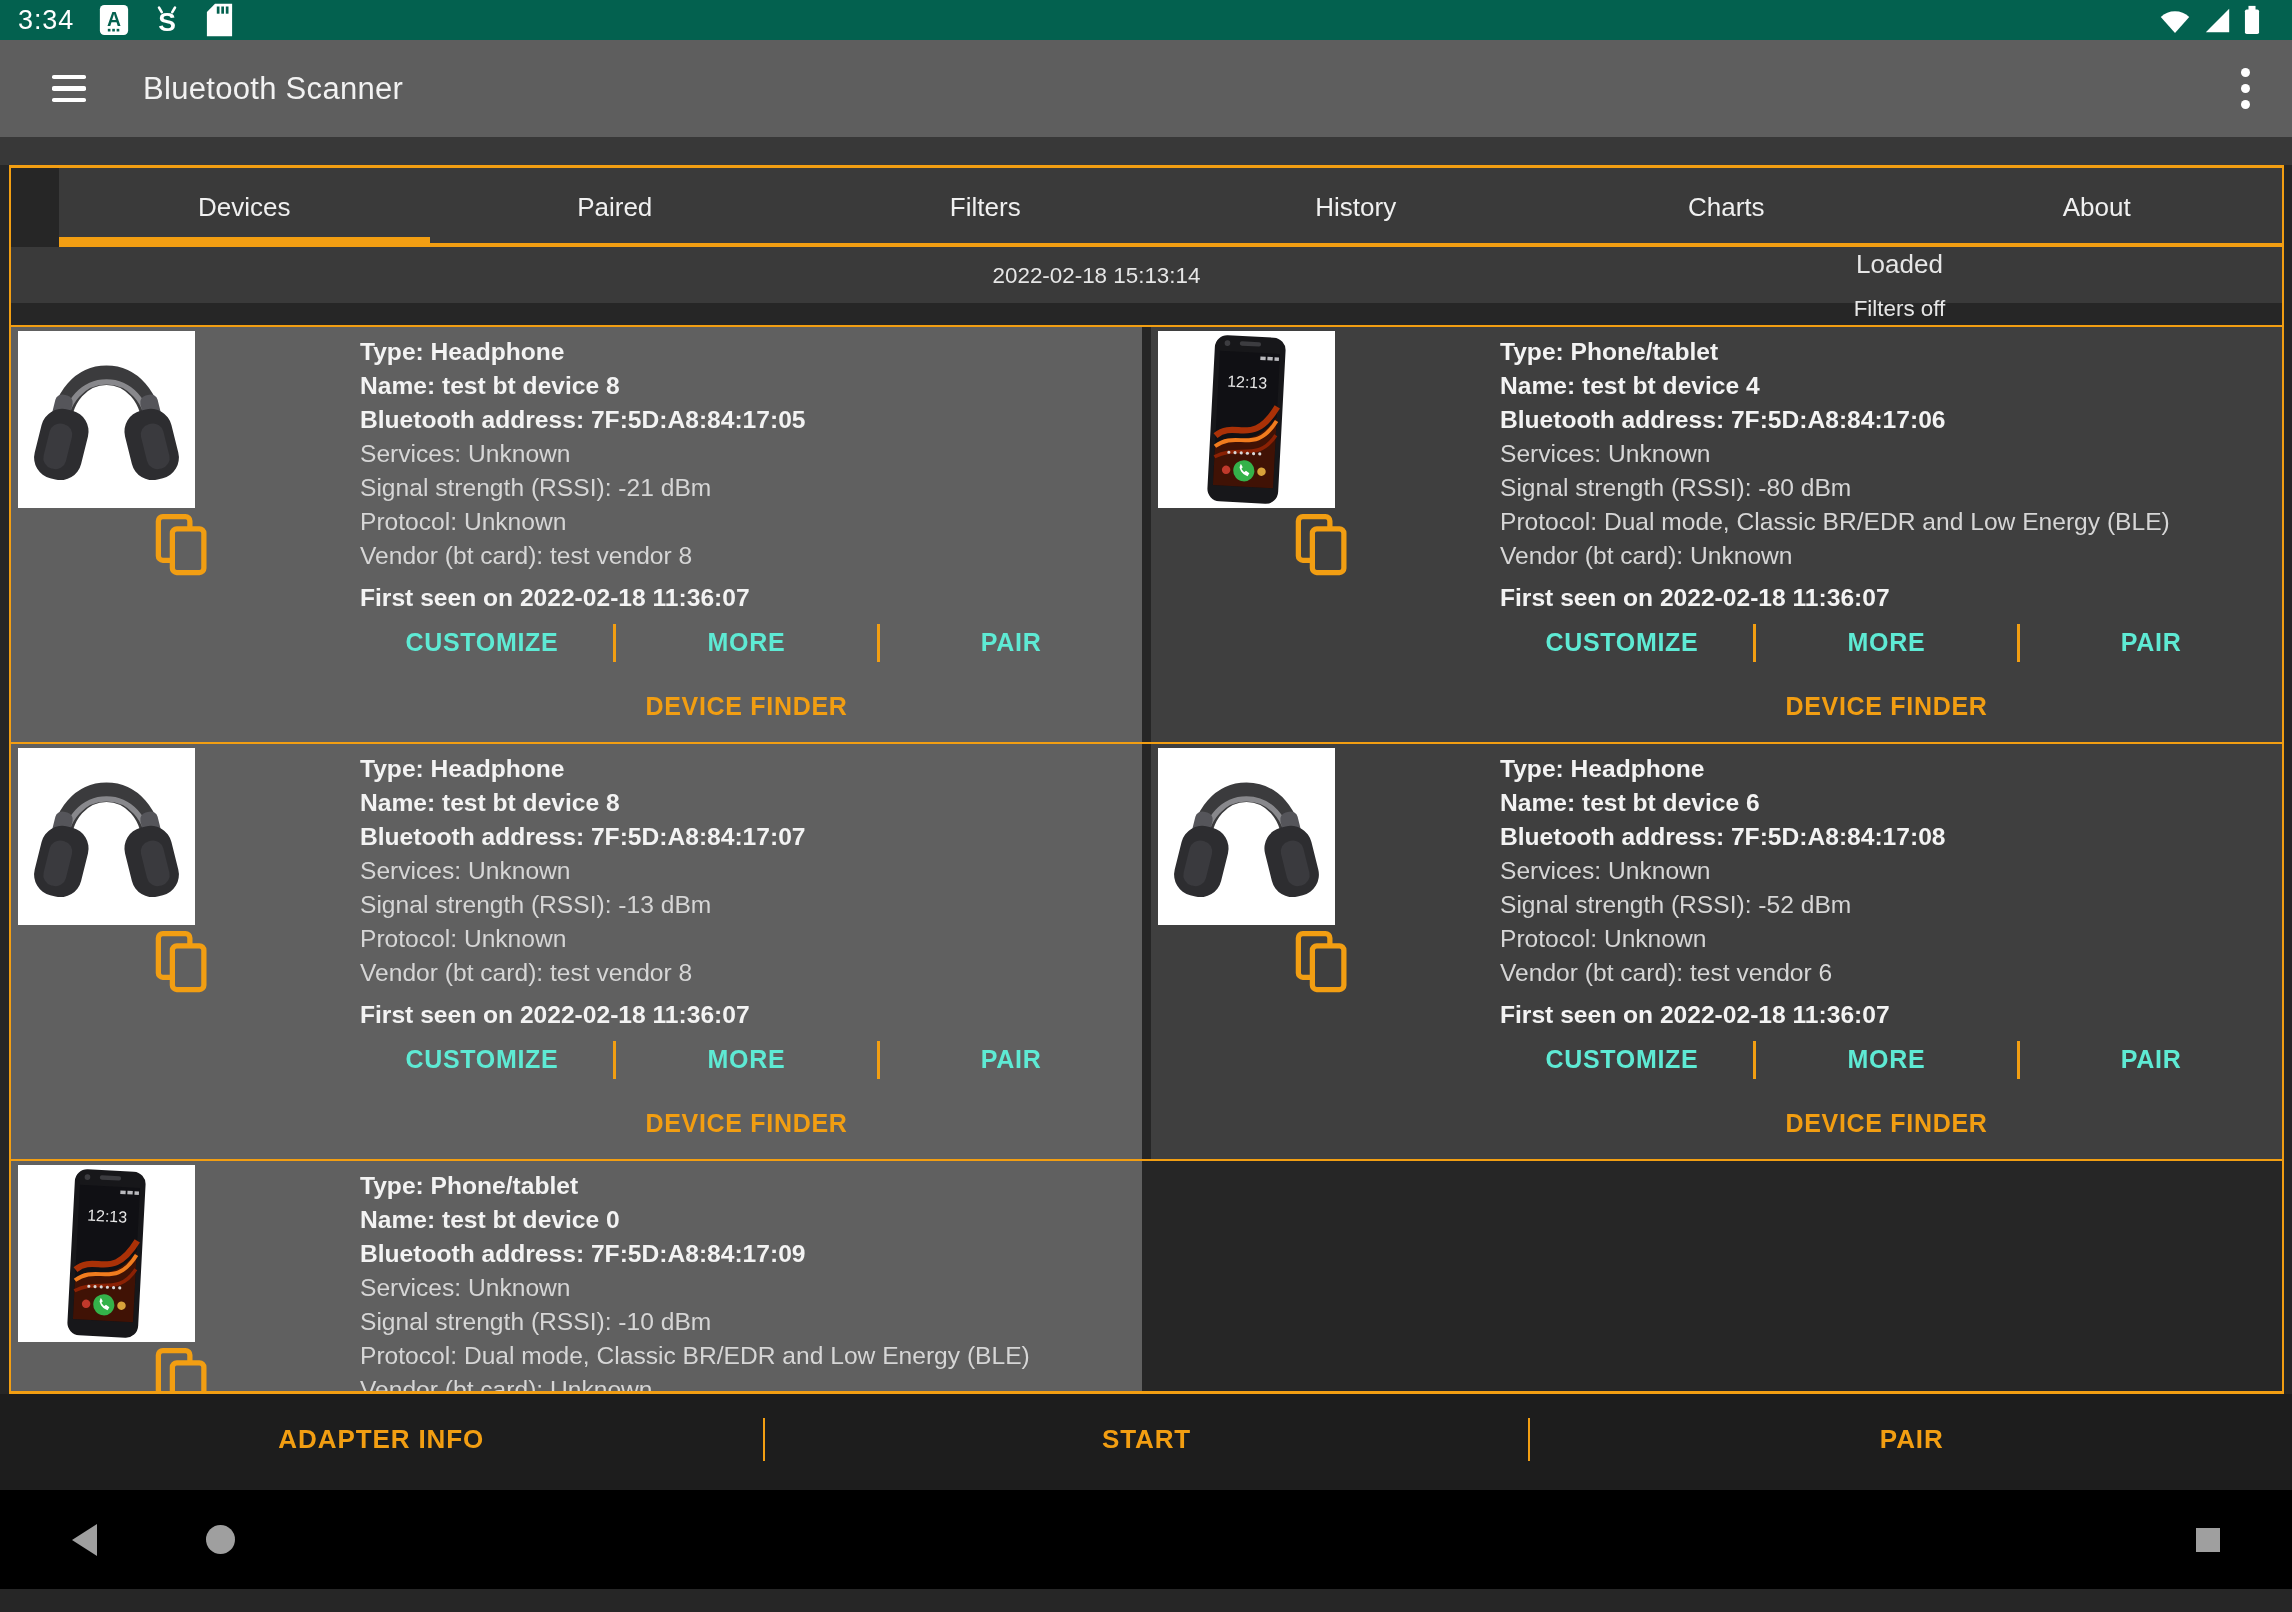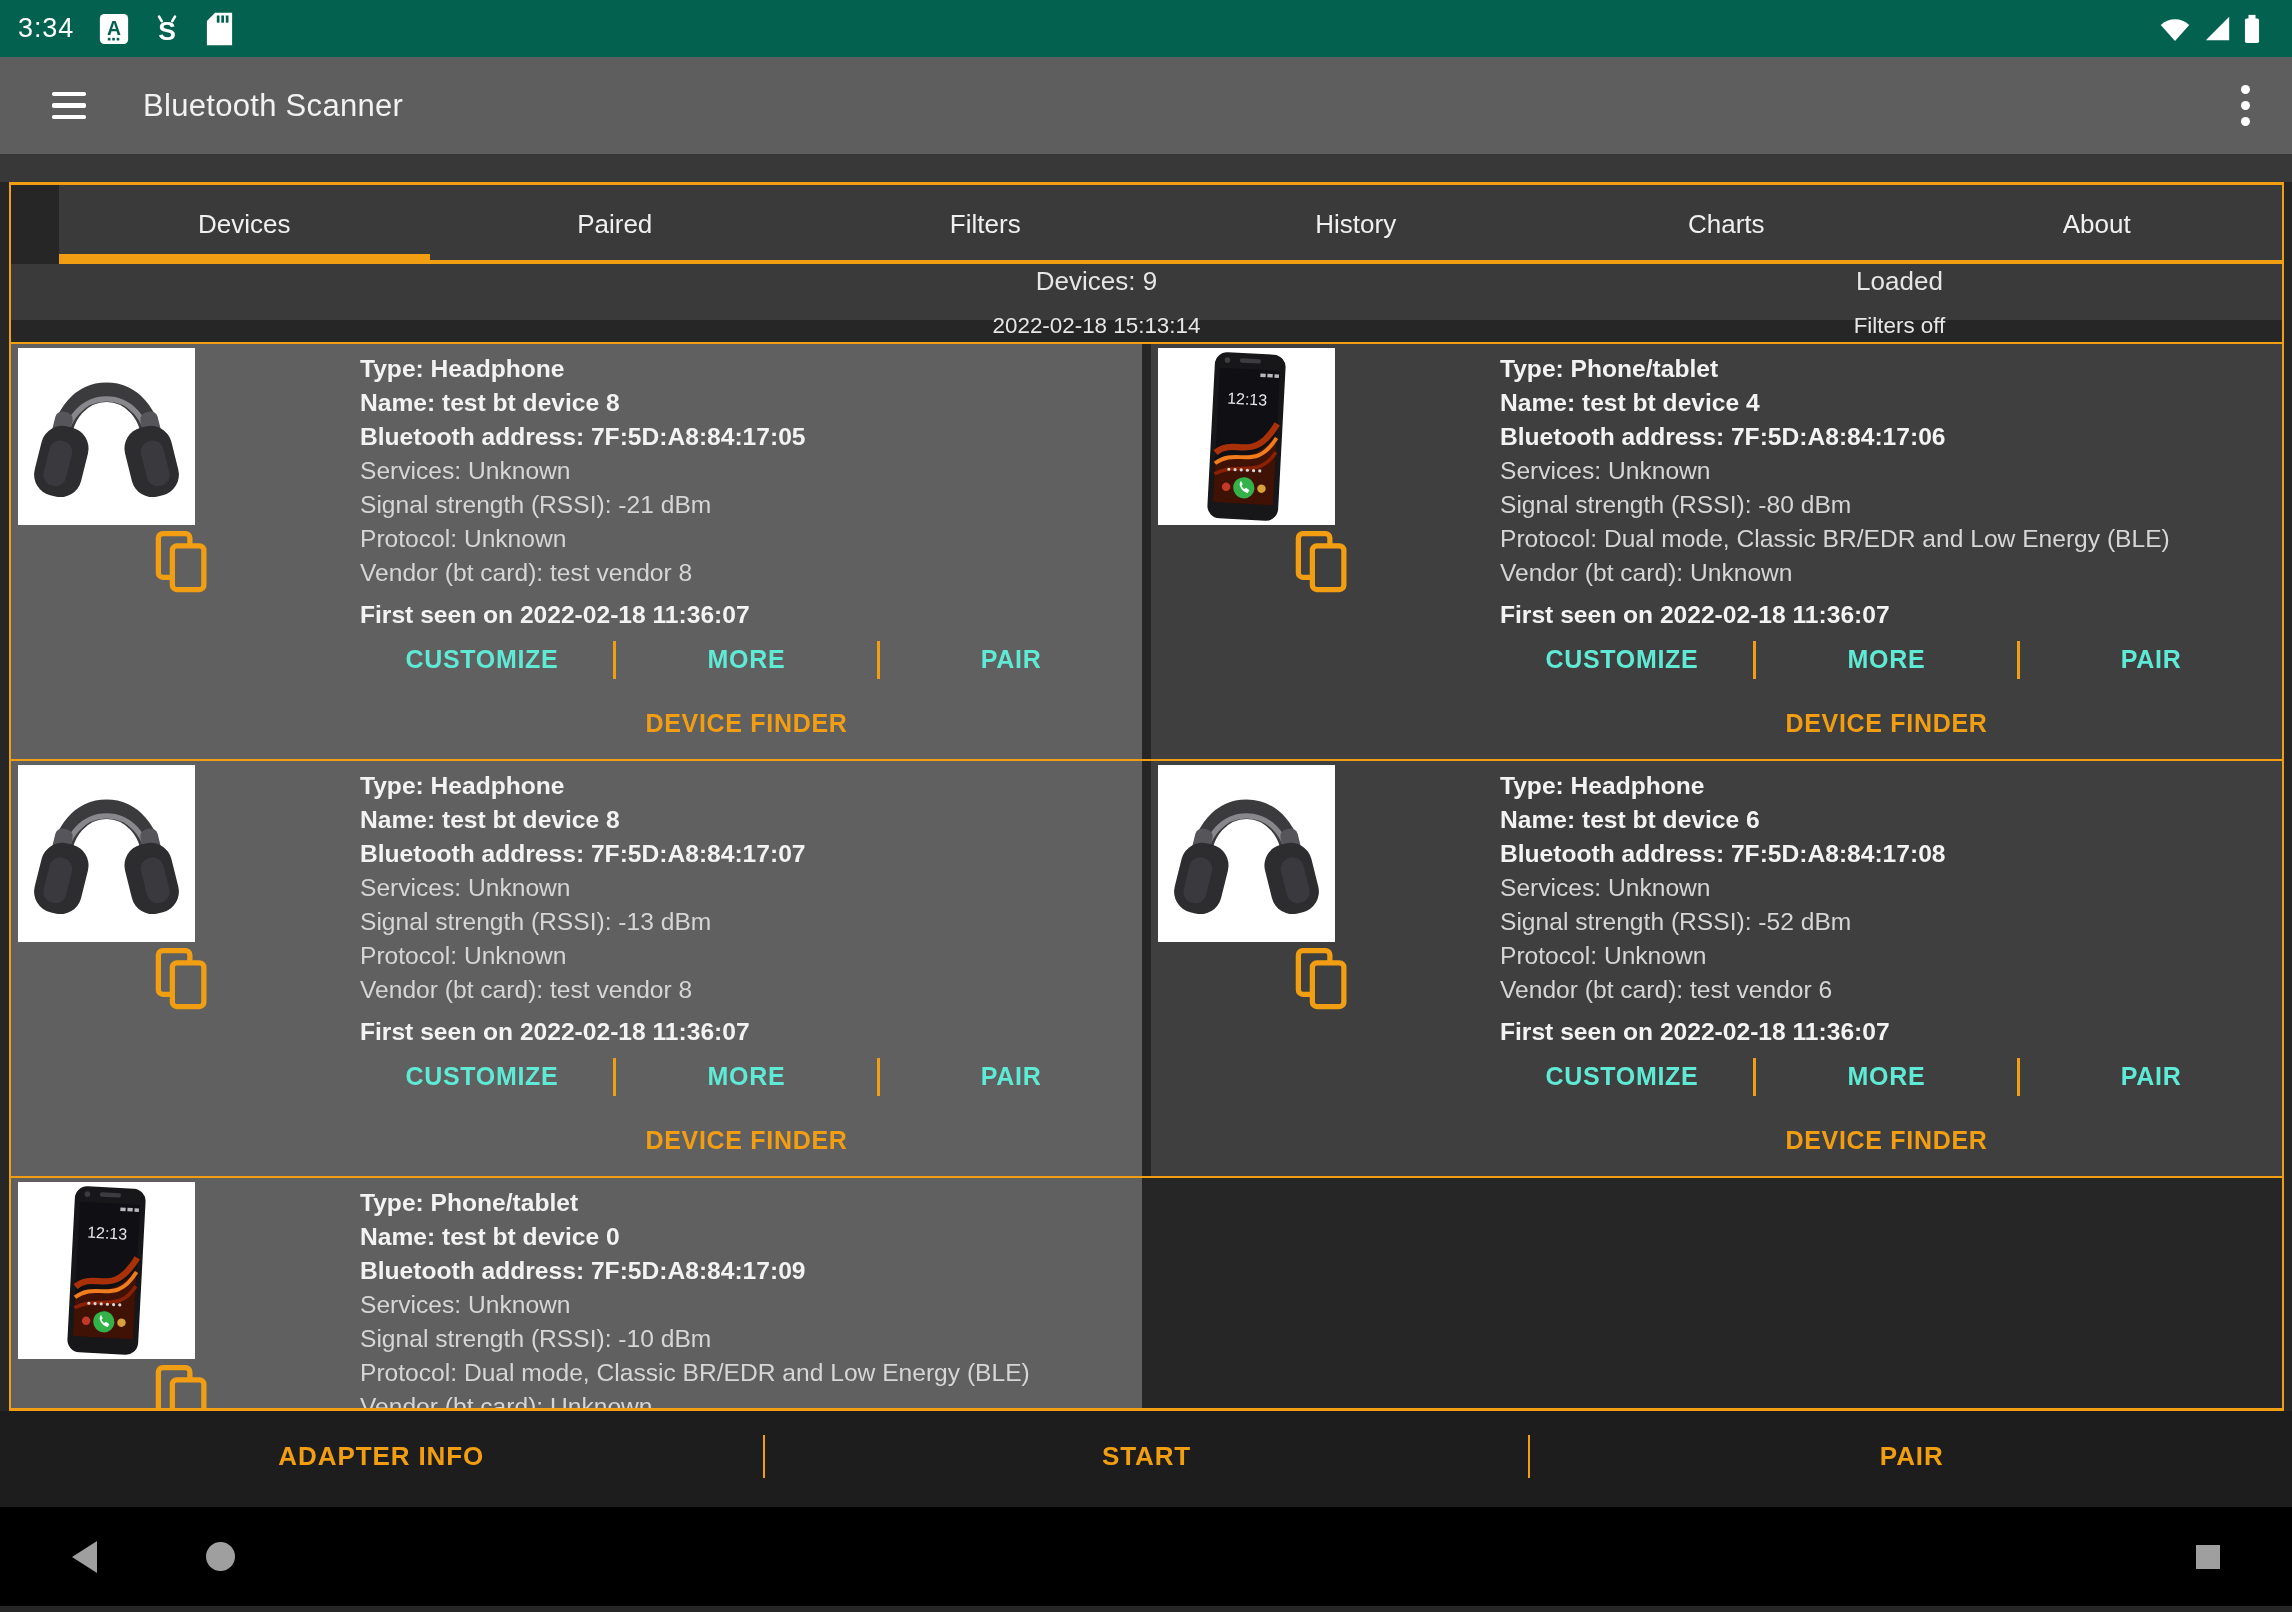--- a/index.html
+++ b/index.html
@@ -1,19 +1,19 @@
 <!DOCTYPE html>
 <html style="font-size:14.3px"><head>
 <meta charset="utf-8">
 <style>
   html,body{margin:0;padding:0;background:#000;}
   .screen{position:relative;width:2293px;height:1612px;background:#262626;overflow:hidden;
           font-family:"Liberation Sans",sans-serif;-webkit-font-smoothing:antialiased;}
   
-  .status-bar{height:57px;background:#03614F;display:flex;align-items:center;color:#fff;}
+  .status-bar{height:40px;background:#03614F;display:flex;align-items:center;color:#fff;}
   .sb-time{font-size:27px;margin-left:18px;letter-spacing:0.9px;}
   .sb-left-icons{display:flex;align-items:center;gap:23px;margin-left:25px;}
   .sb-spacer{flex:1;}
   .sb-right-icons{display:flex;align-items:center;gap:12.5px;margin-right:32px;}
   
   .app-bar{height:97px;background:#5E5E5E;display:flex;align-items:center;}
   .hamburger{width:34px;margin-left:52px;cursor:pointer;}
   .hamburger span{display:block;height:4.5px;background:#fff;border-radius:1.8px;margin:7.2px 0;}
   .app-title{color:#F2F2F2;font-size:31px;font-weight:500;margin-left:57px;letter-spacing:0.3px;}
   .overflow{margin-left:auto;margin-right:43px;display:flex;flex-direction:column;gap:7.2px;cursor:pointer;}
@@ -173,21 +173,20 @@
     <div class="tab-row">
       <div class="tab active">Devices</div>
       <div class="tab">Paired</div>
       <div class="tab">Filters</div>
       <div class="tab">History</div>
       <div class="tab">Charts</div>
       <div class="tab">About</div>
     </div>
     <div class="status-row">
       <div class="status-left">
-        <div class="st-l1">Devices: 9</div>
         <div class="st-l2">2022-02-18 15:13:14</div>
       </div>
       <div class="status-right">
         <div class="st-l1">Loaded</div>
         <div class="st-l2">Filters off</div>
       </div>
     </div>
     <div class="gap-strip"></div>
     <div id="device-grid">
         <div class="row">

